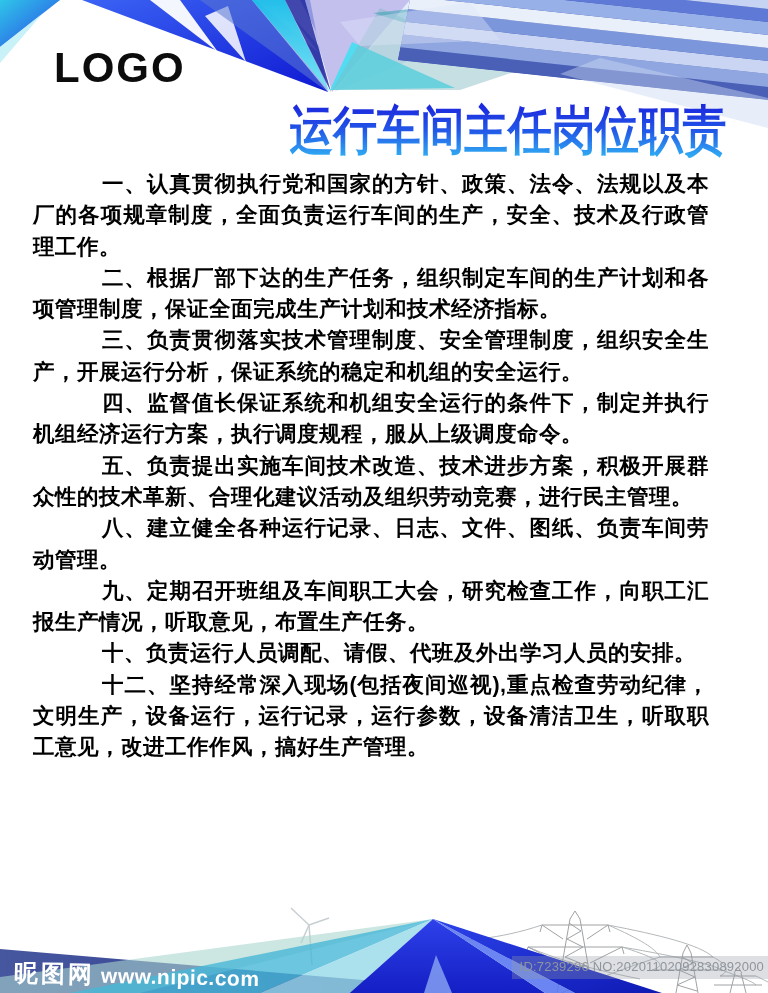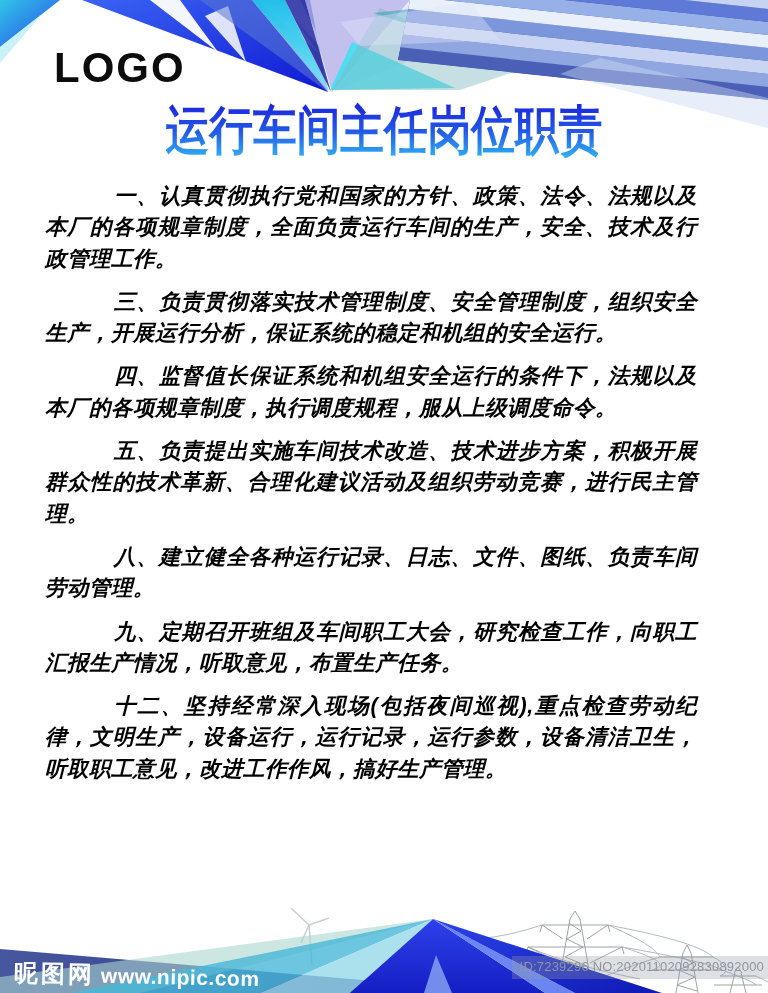--- a/index.html
+++ b/index.html
@@ -8,34 +8,34 @@
     font-family:"Liberation Sans","DejaVu Sans",sans-serif;
   }
   .page{position:absolute;inset:0;width:768px;height:993px;}
   #top-decor{position:absolute;top:0;left:0;display:block;}
   #bottom-decor{position:absolute;top:873px;left:0;display:block;}
   #logo{
     position:absolute;left:54px;top:44px;
     font-size:42px;font-weight:800;letter-spacing:2px;color:#0c0c0c;text-align:center;
   }
   #title-wrap{
-    position:absolute;top:102px;left:0;width:768px;text-align:center;
+    position:absolute;top:102px;left:0;width:768px;text-align:right;
     white-space:nowrap;
   }
   #title{
     display:inline-block;transform:scaleX(.84);transform-origin:center;
     font-size:52px;font-weight:800;line-height:1.1;
     background:linear-gradient(to bottom,#1c2ade 8%,#2257e8 50%,#2fa9f2 94%);
     -webkit-background-clip:text;background-clip:text;color:transparent;
   }
   .duties{position:absolute;top:169px;left:33px;width:676px;}
   .duties p{
-    margin:12px;padding:0;
+    margin:0;padding:0;
     font-size:21.5px;line-height:31.3px;font-weight:700;color:#000;
-    letter-spacing:.5px;text-align:justify;text-indent:69px;font-style:italic;
+    letter-spacing:.5px;text-align:justify;text-indent:69px;
   }
   #watermark{
     position:absolute;left:14px;top:957px;color:#ffffff;white-space:nowrap;
     transform:rotate(1.2deg);transform-origin:left center;
   }
   #site-name{font-size:24px;font-weight:800;letter-spacing:3px;}
   #site-url{font-size:21px;font-weight:700;margin-left:6px;letter-spacing:.5px;}
   #id-strip{
     position:absolute;left:512px;top:956px;width:256px;height:23px;
     background:rgba(150,155,165,.32);
@@ -110,25 +110,27 @@
     </g>
   </svg>
 
   <div id="logo">LOGO</div>
   <div id="title-wrap">
     <span id="title">运行车间主任岗位职责</span>
   </div>
 
   <div class="duties">
     <p>一、认真贯彻执行党和国家的方针、政策、法令、法规以及本厂的各项规章制度，全面负责运行车间的生产，安全、技术及行政管理工作。</p>
+    <p>二、根据厂部下达的生产任务，组织制定车间的生产计划和各项管理制度，保证全面完成生产计划和技术经济指标。</p>
     <p>三、负责贯彻落实技术管理制度、安全管理制度，组织安全生产，开展运行分析，保证系统的稳定和机组的安全运行。</p>
-    <p>四、监督值长保证系统和机组安全运行的条件下，法规以及本厂的各项规章制度，执行调度规程，服从上级调度命令。</p>
+    <p>四、监督值长保证系统和机组安全运行的条件下，制定并执行机组经济运行方案，执行调度规程，服从上级调度命令。</p>
     <p>五、负责提出实施车间技术改造、技术进步方案，积极开展群众性的技术革新、合理化建议活动及组织劳动竞赛，进行民主管理。</p>
     <p>八、建立健全各种运行记录、日志、文件、图纸、负责车间劳动管理。</p>
     <p>九、定期召开班组及车间职工大会，研究检查工作，向职工汇报生产情况，听取意见，布置生产任务。</p>
+    <p>十、负责运行人员调配、请假、代班及外出学习人员的安排。</p>
     <p>十二、坚持经常深入现场(包括夜间巡视),重点检查劳动纪律，文明生产，设备运行，运行记录，运行参数，设备清洁卫生，听取职工意见，改进工作作风，搞好生产管理。</p>
   </div>
 
   <svg id="bottom-decor" width="768" height="120" viewBox="0 0 768 120" aria-hidden="true">
     <defs>
       <linearGradient id="gNavyBand" x1="0" y1="0" x2="1" y2="0">
         <stop offset="0" stop-color="#46569f"></stop>
           <stop offset="1" stop-color="#2c3a88"></stop>
       </linearGradient>
       <linearGradient id="gRoyal1" x1="0" y1="0" x2="0" y2="1">

